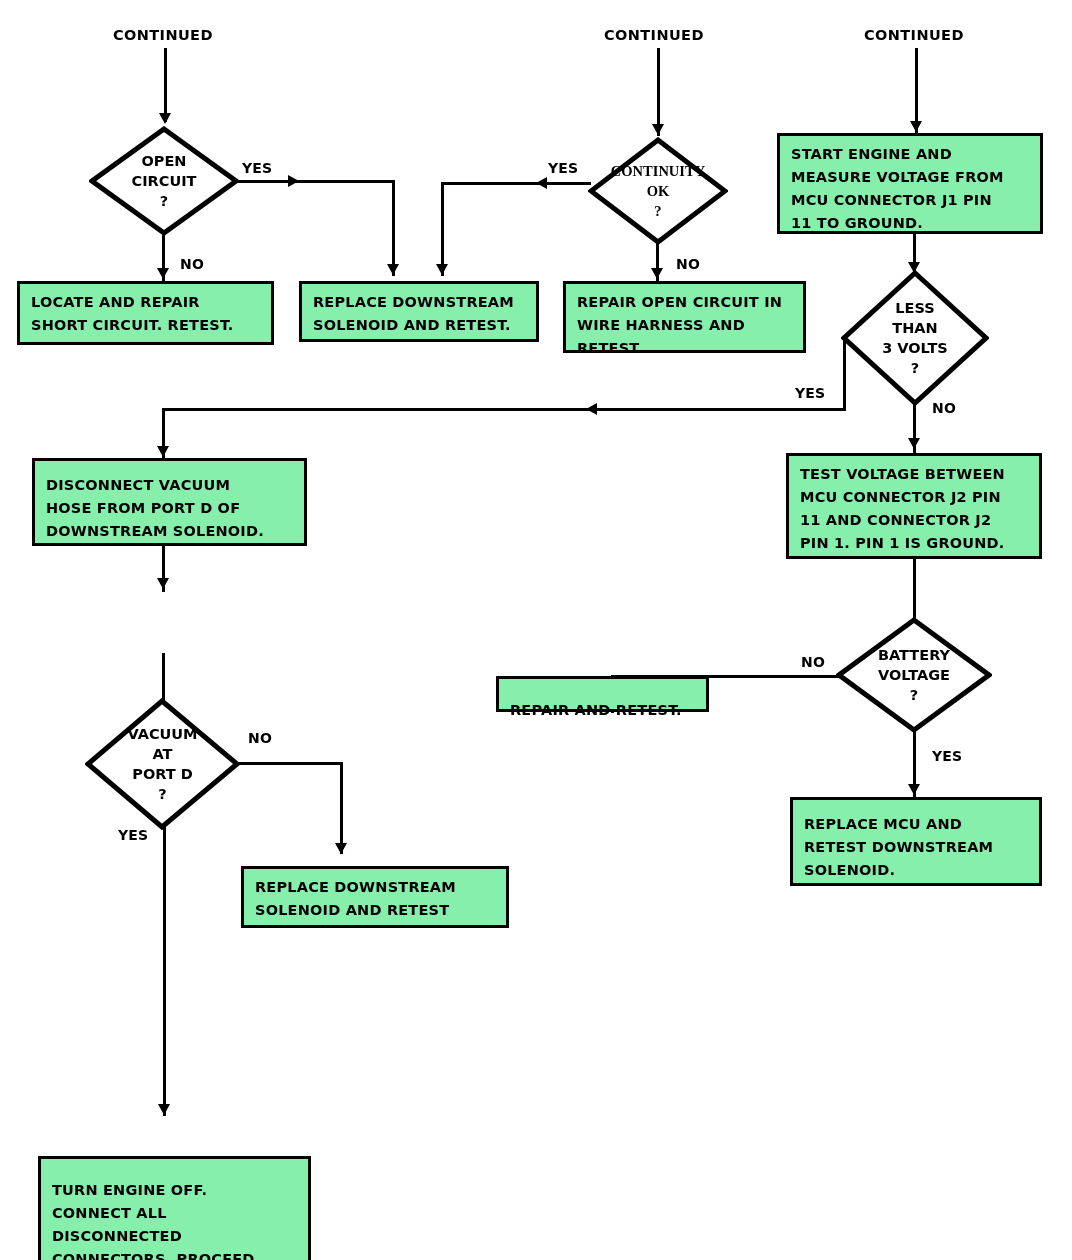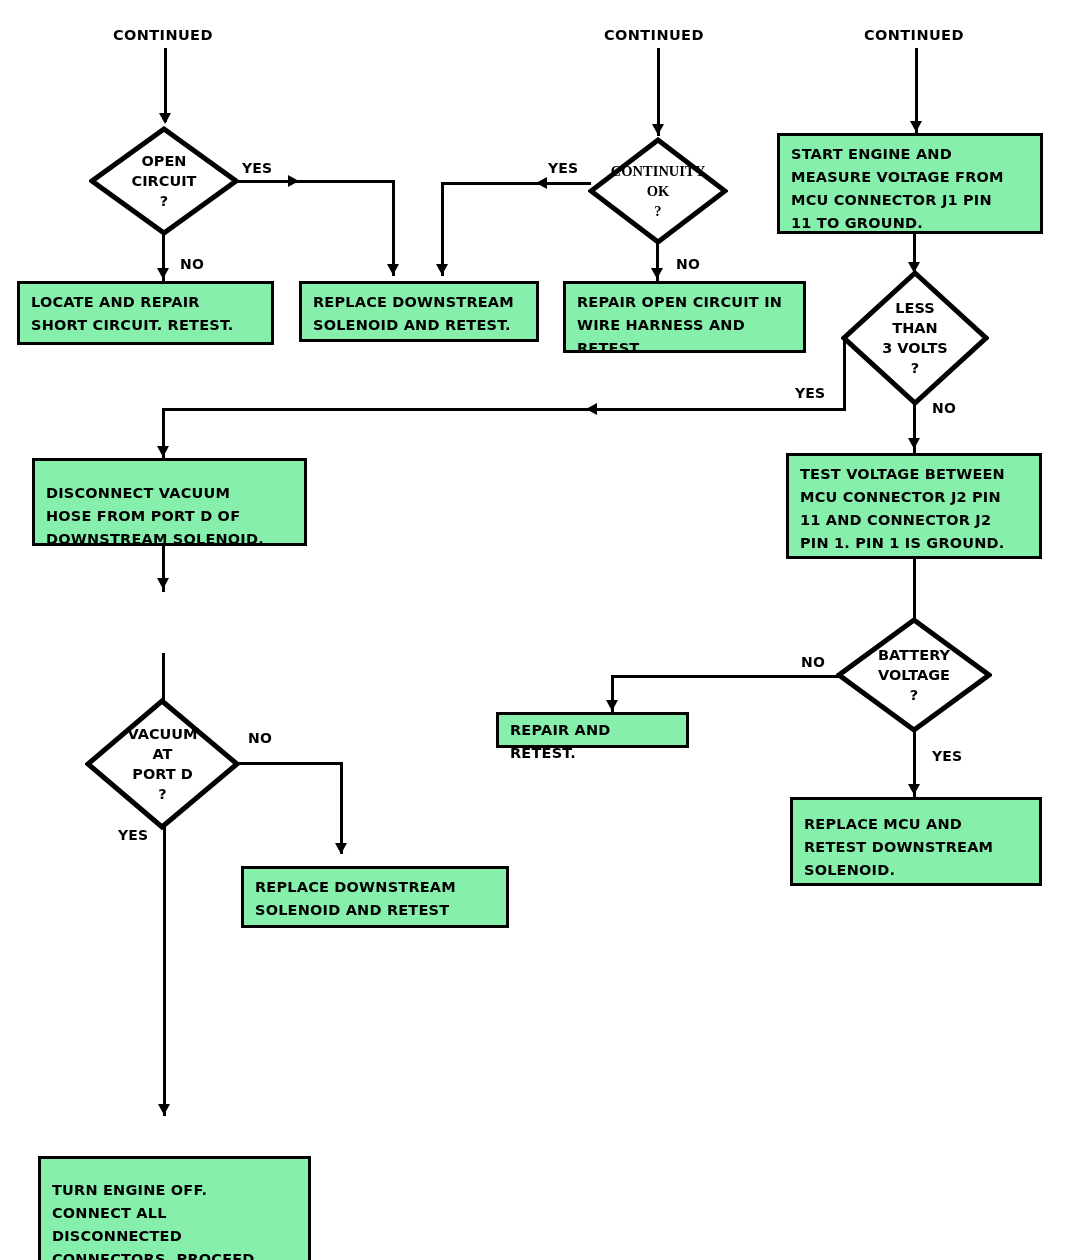--- a/index.html
+++ b/index.html
@@ -202,31 +202,31 @@
     <div class="dtext">BATTERY
 VOLTAGE
 ?</div>
   </div>
 
   <div class="lbl" style="left:801px;top:654px;">NO</div>
   <div class="hline" style="left:611px;top:675px;width:230px;"></div>
   <div class="vline" style="left:611px;top:675px;height:38px;"></div>
   <div class="arrow-d" style="left:606px;top:700px;"></div>
 
-  <div class="box" style="left:496px;top:712px;width:193px;height:36px;padding-top:4px;">REPAIR AND RETEST.</div>
+  <div class="box" style="left:496px;top:676px;width:213px;height:36px;padding-top:20px;">REPAIR AND RETEST.</div>
 
   <div class="lbl" style="left:932px;top:748px;">YES</div>
   <div class="vline" style="left:913px;top:731px;height:67px;"></div>
   <div class="arrow-d" style="left:908px;top:784px;"></div>
 
   <div class="box" style="left:790px;top:797px;width:252px;height:89px;padding-top:13px;">REPLACE MCU AND
 RETEST DOWNSTREAM
 SOLENOID.</div>
 
-  <div class="box" style="left:32px;top:458px;width:275px;height:88px;padding-top:21px;">DISCONNECT VACUUM
+  <div class="box" style="left:32px;top:458px;width:275px;height:88px;padding-top:13px;">DISCONNECT VACUUM
 HOSE FROM PORT D OF
 DOWNSTREAM SOLENOID.</div>
 
   <div class="vline" style="left:162px;top:546px;height:46px;"></div>
   <div class="arrow-d" style="left:157px;top:578px;"></div>
 
 
   <div class="vline" style="left:162px;top:653px;height:52px;"></div>
 
   <div class="diamond" style="left:85px;top:698px;width:155px;height:132px;">

